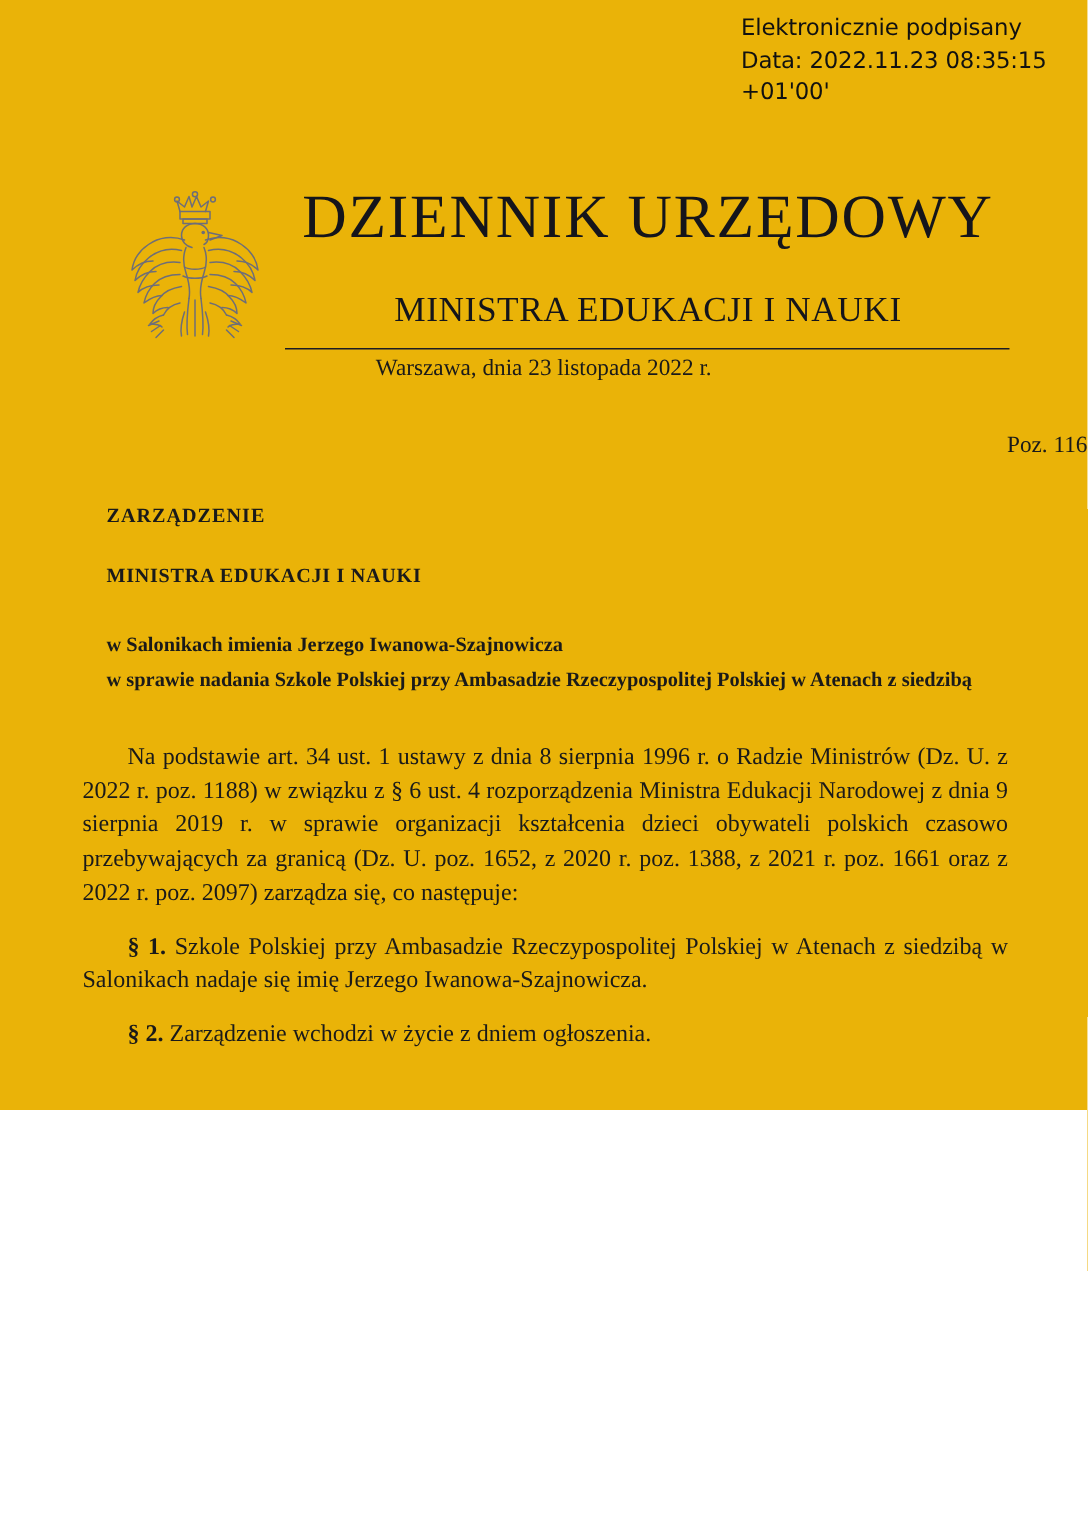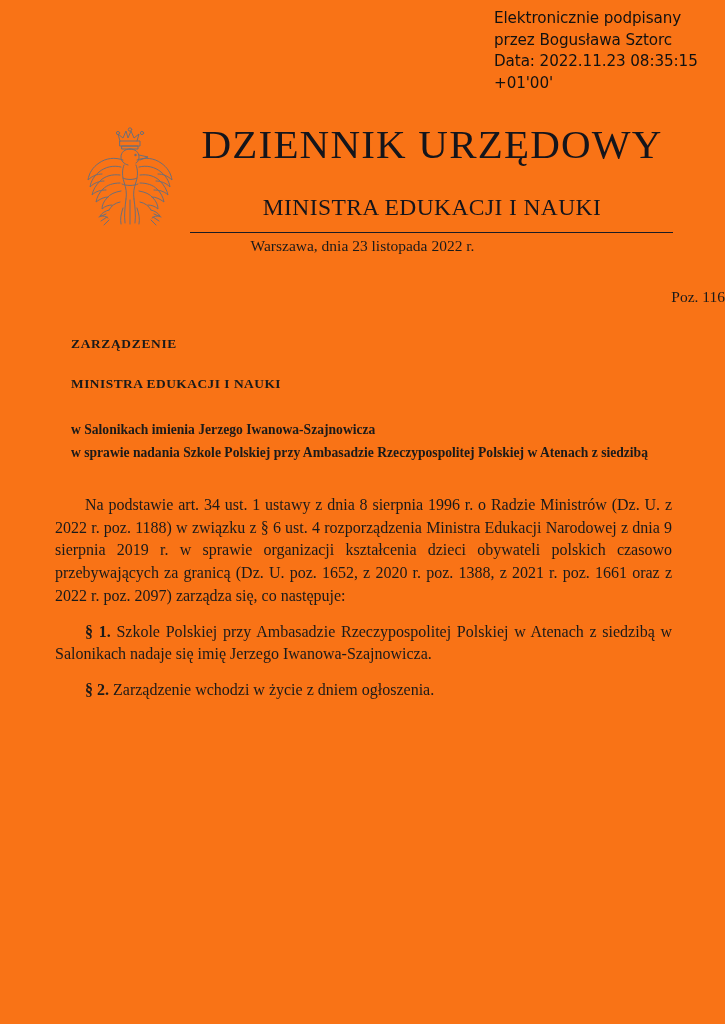--- a/index.html
+++ b/index.html
@@ -4,22 +4,22 @@
 <title>Dziennik Urzędowy</title>
 <style>
   html, body {
     margin: 0;
     padding: 0;
     background: #ffffff;
   }
   .page {
     position: relative;
     width: 725px;
-    height: 1024px;
-    background: #f97316;
+    height: 740px;
+    background: #eab308;
     overflow: hidden;
     font-family: "Liberation Serif", "DejaVu Serif", serif;
     color: #1a1a1a;
   }
 
   
   .esign {
     position: absolute;
     top: 8px;
     left: 494px;
@@ -161,21 +161,20 @@
   }
   .closing .signer { font-style: italic; }
 </style>
 </head>
 <body>
 
 <div class="page">
 
   <div class="esign">
     <div>Elektronicznie podpisany</div>
-    <div>przez Bogusława Sztorc</div>
     <div>Data: 2022.11.23 08:35:15</div>
     <div>+01'00'</div>
   </div>
 
   <div class="masthead">
 
     <div class="emblem">
       <svg viewBox="0 0 108 118" xmlns="http://www.w3.org/2000/svg" fill="none" stroke="#6e6e78" stroke-width="1" stroke-linecap="round" stroke-linejoin="round">
 
         <path d="M44 19 h20 v5 h-20 z"></path>

